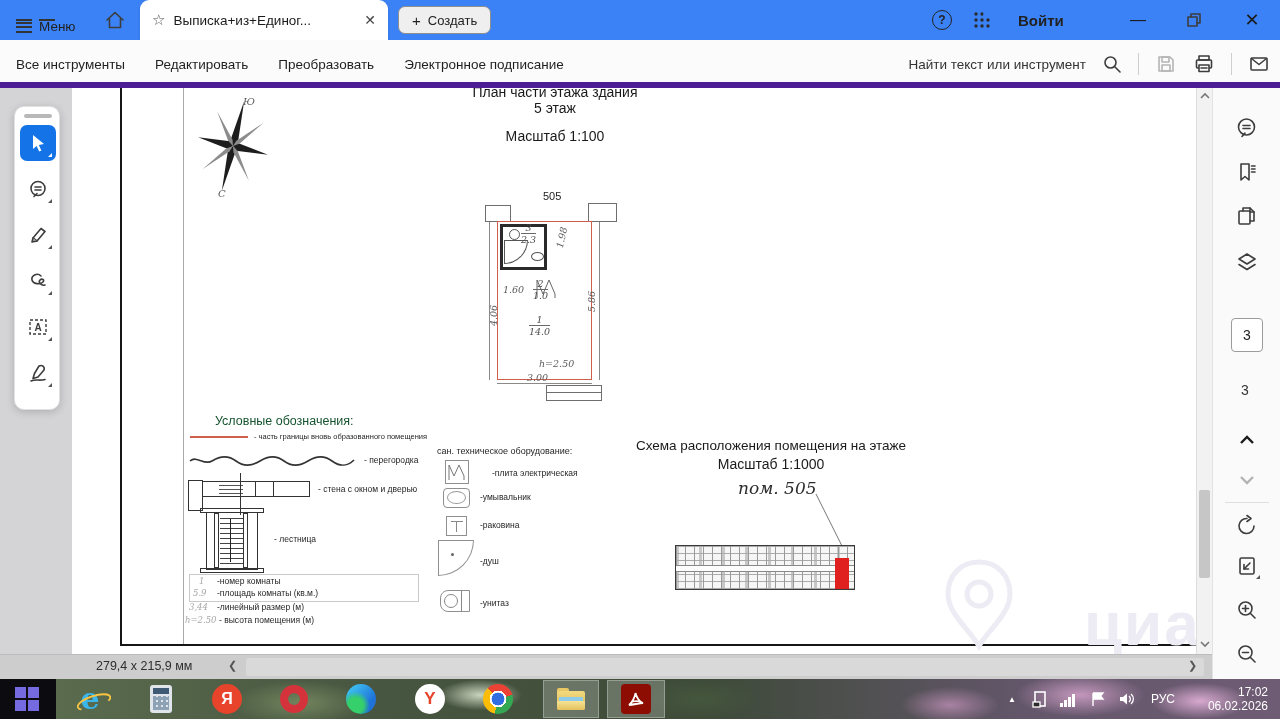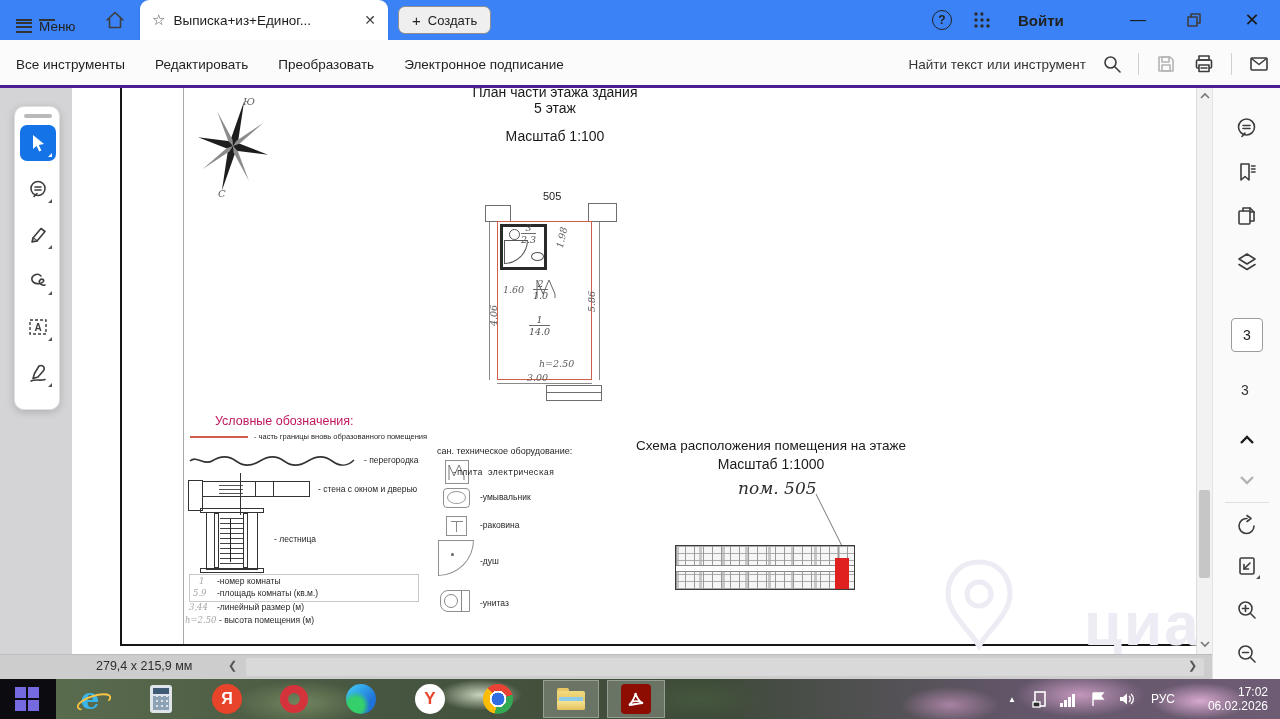--- a/index.html
+++ b/index.html
@@ -9,21 +9,21 @@
   .abs{position:absolute;}
   
   .titlebar{position:absolute;left:0;top:0;width:1280px;height:40px;background:#3b82f6;}
   .tb-item{position:absolute;top:0;height:40px;display:flex;align-items:center;gap:7px;color:#222;font-size:13.5px;cursor:default;}
   .hamb span{display:block;width:16px;height:2px;background:#333;margin:2.5px 0;}
   .tab{position:absolute;left:140px;top:0;width:248px;height:40px;background:#fff;border-radius:9px 9px 0 0;display:flex;align-items:center;padding:0 12px;gap:8px;box-shadow:0 0 3px rgba(0,0,0,.12);}
   .tab-title{flex:1;font-size:13.5px;color:#1b1b1b;white-space:nowrap;overflow:hidden;}
   .create-btn{position:absolute;left:398px;top:6px;height:28px;padding:0 13px;border:1px solid #8f8f8f;border-radius:7px;display:flex;align-items:center;gap:7px;font-size:13px;color:#222;background:#efefef;}
   .wctl{position:absolute;top:0;height:40px;width:40px;display:flex;align-items:center;justify-content:center;font-size:16px;color:#1b1b1b;}
   
-  .toolbar{position:absolute;left:0;top:40px;width:1280px;height:48px;background:#fbfbfb;border-bottom:3px solid #4c1d95;}
+  .toolbar{position:absolute;left:0;top:40px;width:1280px;height:48px;background:#fbfbfb;border-bottom:6px solid #4c1d95;}
   .menu-row{position:absolute;left:16px;top:0;height:48px;display:flex;align-items:center;gap:30px;font-size:13.5px;color:#1f1f1f;}
   .tb-right{position:absolute;right:10px;top:0;height:48px;display:flex;align-items:center;gap:16px;}
   .vdiv{width:1px;height:22px;background:#cfcfcf;}
   .find-label{font-size:13.5px;color:#333;}
   
   .ltools{position:absolute;left:14px;top:106px;width:46px;height:304px;background:#fff;border:1px solid #e1e1e1;border-radius:10px;box-shadow:0 2px 8px rgba(0,0,0,.18);}
   .ltool-handle{position:absolute;left:9px;top:7px;width:28px;height:4px;border-radius:2px;background:#b9b9b9;}
   .ltool{position:absolute;left:5px;width:36px;height:36px;border-radius:7px;display:flex;align-items:center;justify-content:center;}
   .ltool.active{background:#1473e6;}
   .ltool::after{content:"";position:absolute;right:4px;bottom:4px;border-left:4px solid transparent;border-bottom:4px solid #555;}
@@ -239,21 +239,21 @@
       </div>
 
       <span class="dim" style="left:66px;top:40px;transform:rotate(-78deg);">1.98</span>
       <span class="dim" style="left:18px;top:92px;">1.60</span>
       <span class="dim" style="left:-2px;top:118px;transform:rotate(-90deg);">4.06</span>
       <span class="dim" style="left:96px;top:104px;transform:rotate(-90deg);">5.86</span>
       <span class="dim" style="left:54px;top:166px;">h=2.50</span>
       <span class="dim" style="left:42px;top:180px;">3.00</span>
     </div>
 
-    <span class="abs" style="left:215px;top:326px;font-size:12.5px;color:#be185d;">Условные обозначения:</span>
+    <span class="abs" style="left:215px;top:326px;font-size:12.5px;color:#14532d;">Условные обозначения:</span>
 
     <div class="abs" style="left:190px;top:348px;width:58px;height:2px;background:#cf5f4a;"></div>
     <span class="lbl-sm" style="left:254px;top:344px;">- часть границы вновь образованного помещения</span>
 
     <svg class="abs" style="left:188px;top:366px;" width="168" height="13" viewBox="0 0 168 13">
         <path d="M2,7 C9,1 16,12 24,7 S 40,1 48,7 S 64,12 72,7 S 88,1 96,7 S 112,12 120,7 S 136,1 144,7 S 160,12 166,6" fill="none" stroke="#333" stroke-width="1.6"></path>
       </svg>
     <span class="lbl" style="left:364px;top:367px;">- перегородка</span>
 
     <div class="abs" style="left:188px;top:392px;width:15px;height:31px;border:1px solid #333;"></div>
@@ -284,21 +284,21 @@
     <span class="lbl" style="left:217px;top:514px;">-линейный размер (м)</span>
     <span class="lbl sample" style="left:185px;top:527px;">h=2.50</span>
     <span class="lbl" style="left:219px;top:527px;">- высота помещения (м)</span>
 
     <span class="lbl" style="left:437px;top:358px;font-size:9px;">сан. техническое оборудование:</span>
     <div class="sanico" style="left:445px;top:372px;width:24px;height:24px;">
       <svg width="22" height="22" viewBox="0 0 22 22">
           <path d="M3,19 L3,4 L8,15 L13,4 L18,15 L18,19" fill="none" stroke="#777" stroke-width="1"></path>
         </svg>
     </div>
-    <span class="lbl" style="left:452px;top:380px;font-family:Liberation Mono, monospace;">-плита электрическая</span>
+    <span class="lbl" style="left:492px;top:380px;">-плита электрическая</span>
     <div class="sanico" style="left:443px;top:400px;width:27px;height:20px;border-radius:4px;">
       <div class="abs" style="left:3px;top:2px;width:19px;height:13px;border:1px solid #999;border-radius:50%;"></div>
     </div>
     <span class="lbl" style="left:480px;top:404px;">-умывальник</span>
     <div class="sanico" style="left:446px;top:428px;width:21px;height:20px;">
       <div class="abs" style="left:9px;top:4px;width:1px;height:11px;background:#888;"></div>
       <div class="abs" style="left:4px;top:4px;width:12px;height:1px;background:#888;"></div>
     </div>
     <span class="lbl" style="left:480px;top:432px;">-раковина</span>
     <div class="sanico" style="left:438px;top:452px;width:36px;height:36px;border-radius:0 0 100% 0;">

